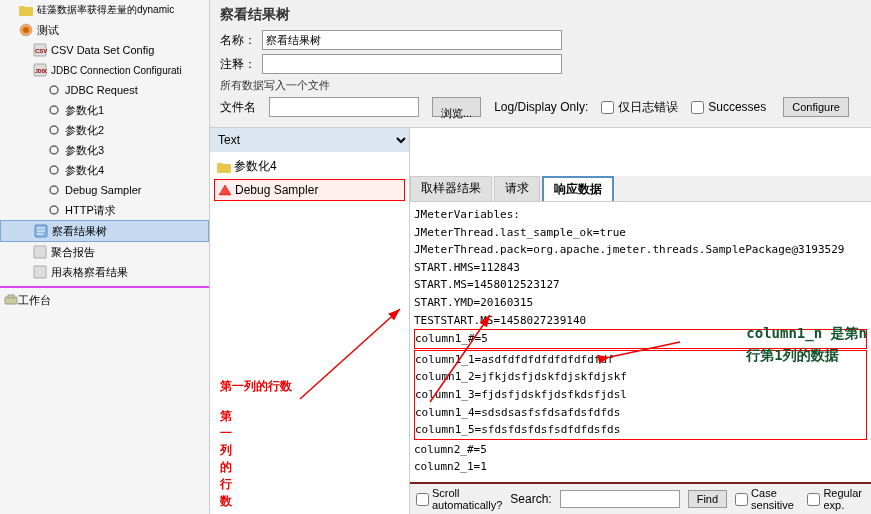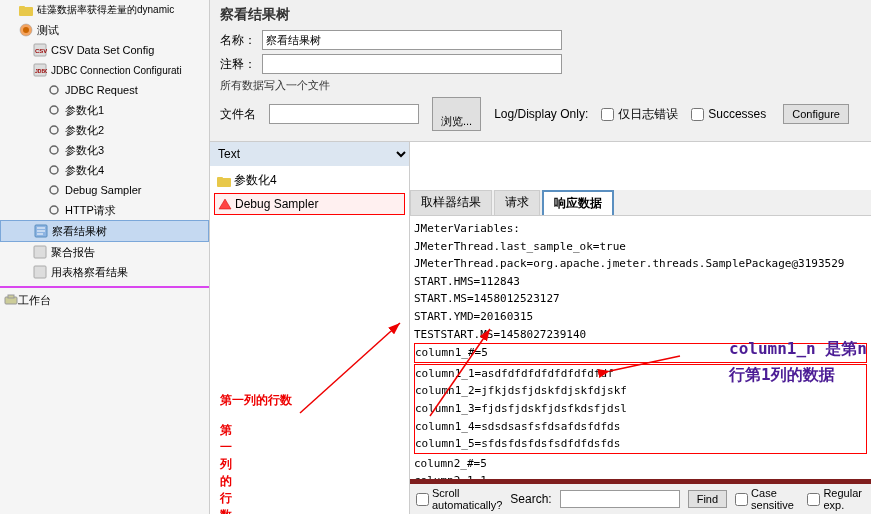--- a/index.html
+++ b/index.html
@@ -20,21 +20,21 @@
     .content { flex: 1; display: flex; flex-direction: column; background: white; }
     
     .content-header { padding: 6px 10px; border-bottom: 1px solid #ccc; background: #f0f0f0; }
     .content-header h2 { font-size: 14px; font-weight: bold; color: #333; margin-bottom: 6px; }
     .form-row { display: flex; align-items: center; margin-bottom: 4px; gap: 6px; }
     .form-input-wide { flex: 1; height: 20px; border: 1px solid #999; padding: 1px 3px; font-size: 11px; }
     
     .file-row { display: flex; align-items: center; gap: 13px; margin-bottom: 4px; }
     .file-note { font-size: 11px; color: #333; margin-bottom: 4px; }
     .file-input { width: 150px; height: 20px; border: 1px solid #999; padding: 1px 3px; font-size: 11px; }
-    .browse-btn { height: 20px; padding: 16px 8px; font-size: 11px; background: #e0e0e0; border: 1px solid #999; cursor: pointer; }
+    .browse-btn { height: 20px; padding: 8px 8px; font-size: 11px; background: #e0e0e0; border: 1px solid #999; cursor: pointer; }
     .checkbox-group { display: flex; align-items: center; gap: 4px; }
     .configure-btn { height: 20px; padding: 0 8px; font-size: 11px; background: #e0e0e0; border: 1px solid #999; cursor: pointer; margin-left: 4px; }
     
     
     .content-body { display: flex; flex: 1; overflow: hidden; }
     
     
     .left-panel { width: 200px; border-right: 1px solid #ccc; display: flex; flex-direction: column; flex-shrink: 0; }
     .panel-header { display: flex; align-items: center; background: #e0e0e0; border-bottom: 1px solid #ccc; height: 24px; }
     .panel-dropdown { flex: 1; height: 24px; border: none; background: #dce6f1; font-size: 12px; padding: 0 4px; cursor: pointer; }
@@ -44,21 +44,21 @@
     .tree-icon { width: 16px; height: 16px; margin-right: 2px; flex-shrink: 0; display: flex; align-items: center; justify-content: center; }
     
     
     .right-panel { flex: 1; display: flex; flex-direction: column; overflow: hidden; position: relative; }
     .tabs { display: flex; background: #f0f0f0; border-bottom: 1px solid #ccc; }
     .tab { padding: 3px 10px; font-size: 12px; cursor: pointer; border: 1px solid #ccc; border-bottom: none; margin-right: 2px; background: #e0e0e0; }
     .tab.active { background: white; border-bottom: 1px solid white; font-weight: bold; }
     .tab-content { flex: 1; overflow-y: auto; padding: 4px; font-size: 11px; font-family: Consolas, monospace; line-height: 1.5; position: relative; }
     
     
-    .bottom-bar { display: flex; align-items: center; padding: 3px 6px; border-top: 5px solid #7f1d1d; background: #f0f0f0; gap: 8px; }
+    .bottom-bar { display: flex; align-items: center; padding: 3px 6px; border-top: 2px solid #7f1d1d; background: #f0f0f0; gap: 8px; }
     .checkbox-item { display: flex; align-items: center; gap: 3px; font-size: 11px; }
     .search-input { height: 18px; width: 120px; border: 1px solid #999; padding: 1px 3px; font-size: 11px; }
     .find-btn { height: 18px; padding: 0 8px; font-size: 11px; background: #e0e0e0; border: 1px solid #999; cursor: pointer; }
     
     .workbench-item { display: flex; align-items: center; padding: 2px 4px; }
     
     
     .tab-content::-webkit-scrollbar { width: 8px; }
     .tab-content::-webkit-scrollbar-track { background: #f0f0f0; }
     .tab-content::-webkit-scrollbar-thumb { background: #c0c0c0; border: 1px solid #999; }
@@ -314,21 +314,21 @@
             <div style="line-height:1.6;">column1_1=asdfdfdfdfdfdfdfdfdf</div>
             <div style="line-height:1.6;">column1_2=jfkjdsfjdskfdjskfdjskf</div>
             <div style="line-height:1.6;">column1_3=fjdsfjdskfjdsfkdsfjdsl</div>
             <div style="line-height:1.6;">column1_4=sdsdsasfsfdsafdsfdfds</div>
             <div style="line-height:1.6;">column1_5=sfdsfdsfdsfsdfdfdsfds</div>
           </div>
           <div style="line-height:1.6;">column2_#=5</div>
           <div style="line-height:1.6;">column2_1=1</div>
           
           
-          <div style="position:absolute; right:4px; top:120px; color:#4c1d95; font-weight:bold; font-size:16px; line-height:1.6; white-space:pre;">column1_n 是第n
+          <div style="position:absolute; right:4px; top:120px; color:#14532d; font-weight:bold; font-size:14px; line-height:1.6; white-space:pre;">column1_n 是第n
 行第1列的数据</div>
           
           
           <svg class="overlay-svg" width="100%" height="100%" style="position:absolute; top:0; left:0; pointer-events:none; overflow:visible;">
 
             <defs>
               <marker id="arrowhead1" markerWidth="8" markerHeight="6" refX="8" refY="3" orient="auto">
                 <polygon points="0 0, 8 3, 0 6" fill="#e00"></polygon>
               </marker>
               <marker id="arrowhead2" markerWidth="8" markerHeight="6" refX="0" refY="3" orient="auto">

